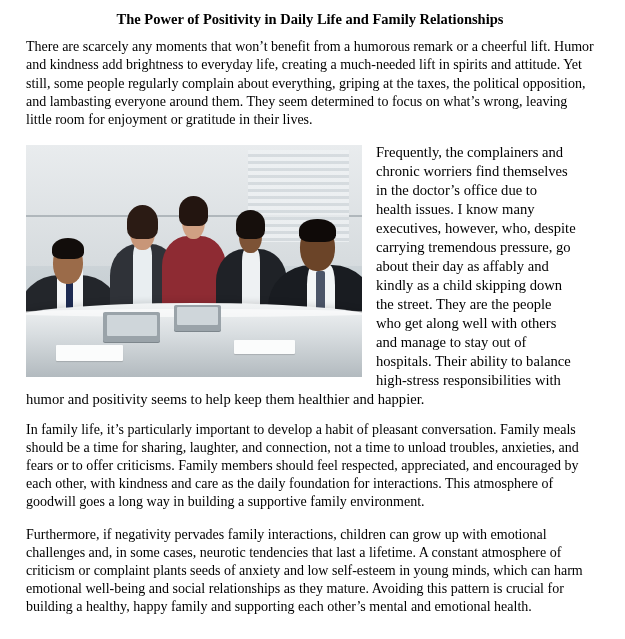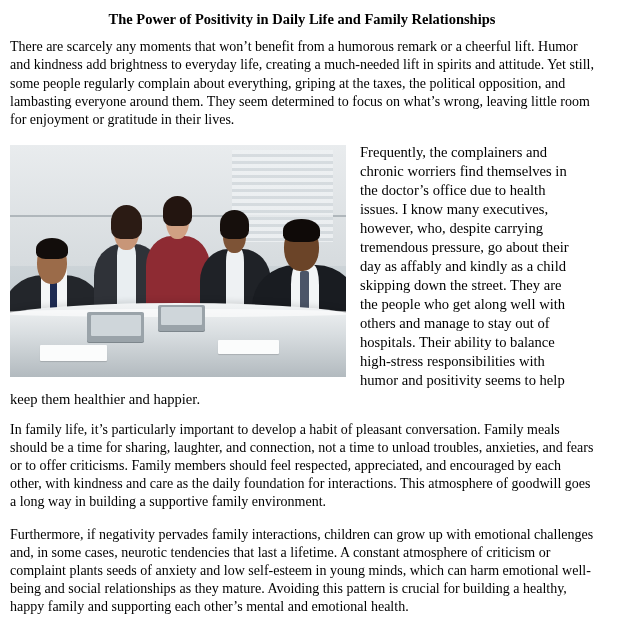--- a/index.html
+++ b/index.html
@@ -11,21 +11,21 @@
     width: 625px;
     height: 639px;
     font-family: "Liberation Serif", serif;
     color: #000000;
     overflow: hidden;
   }
   .page {
     width: 604px;
     height: 639px;
     box-sizing: border-box;
-    padding: 8px 10px 0 10px;
+    padding: 8px 10px 0 26px;
     position: relative;
   }
   .doc-title {
     text-align: center;
     font-size: 14.5px;
     font-weight: bold;
     line-height: 1.25;
     margin: 2px 0 10px 0;
   }
   p.body-text {

